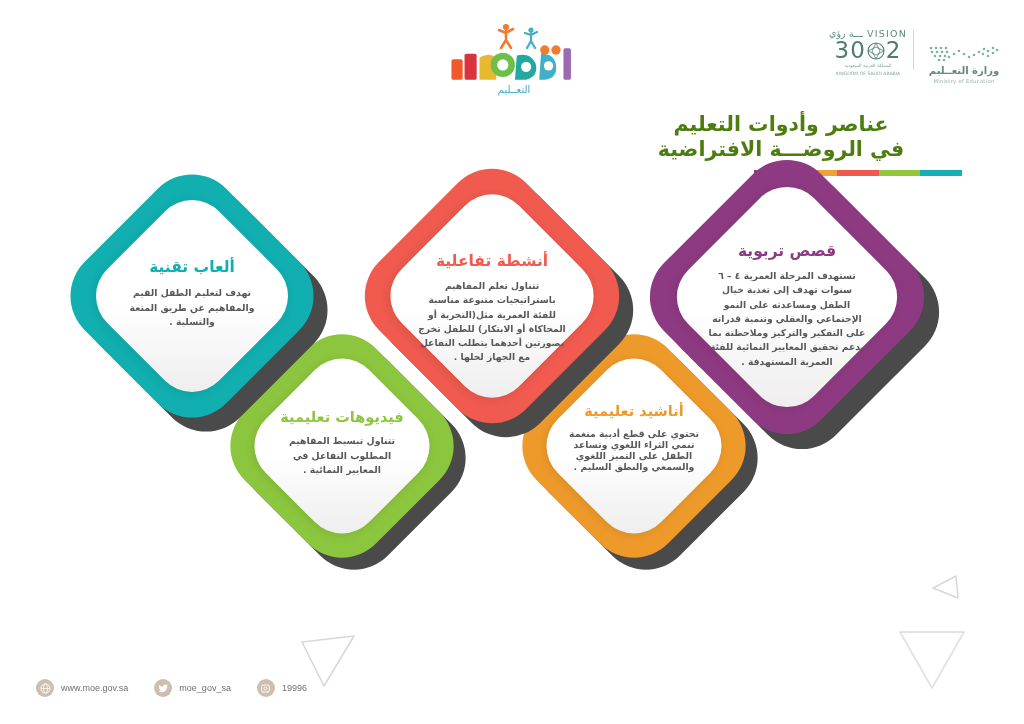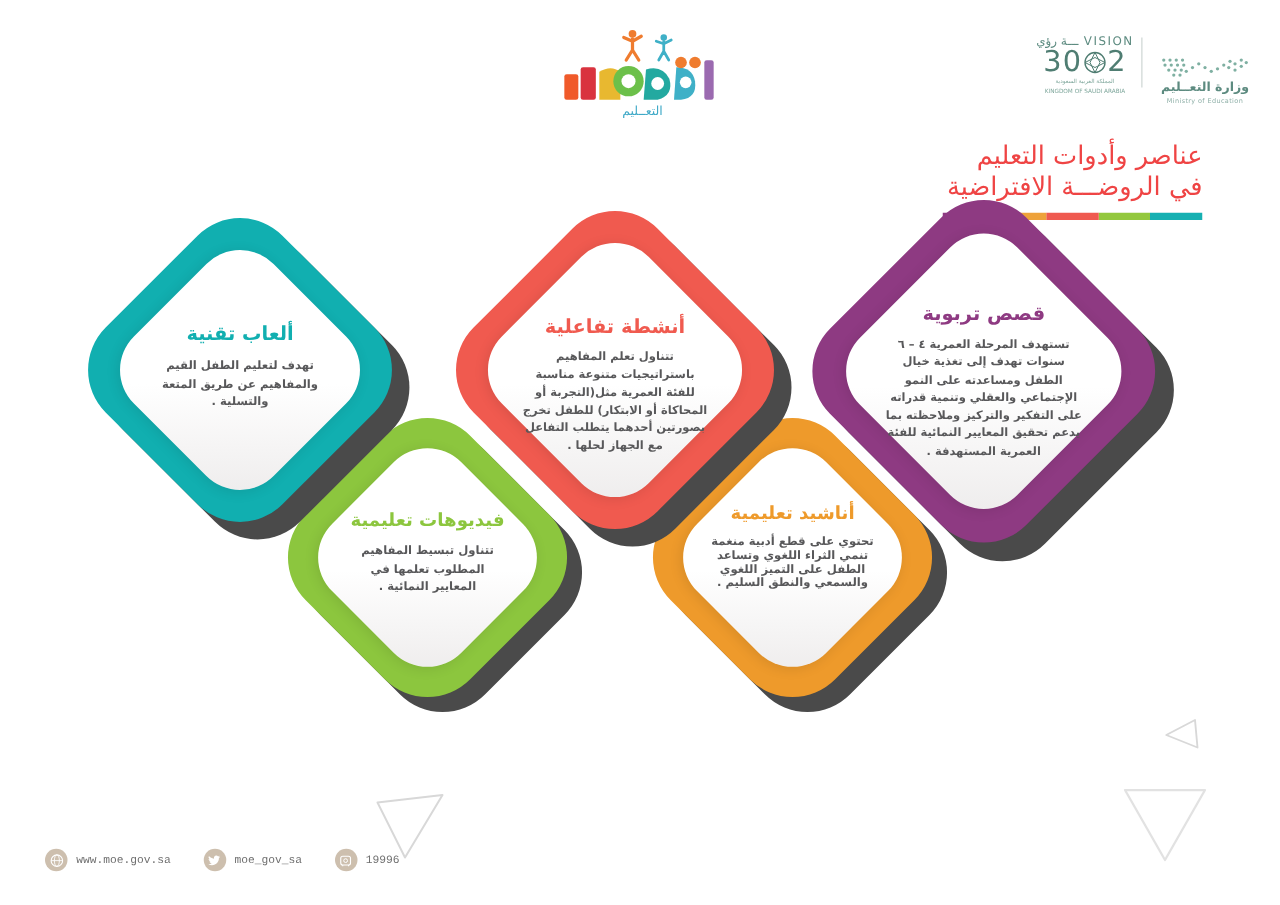--- a/index.html
+++ b/index.html
@@ -23,21 +23,21 @@
   .vision .v-top{font-size:9.5px;letter-spacing:1.2px;text-align:center;color:#5d8b80;}
   .vision .v-big{font-size:23px;font-weight:normal;text-align:center;line-height:22px;color:#4f7d72;letter-spacing:1px;}
   .vision .v-sub{font-size:4.6px;text-align:center;color:#7fa79c;line-height:6px;margin-top:2px;}
   .vdiv{position:absolute;left:913px;top:30px;width:1px;height:40px;background:#cfd8d5;}
   .moe{position:absolute;left:925px;top:45px;width:78px;height:44px;}
   .moe .dots{position:absolute;left:0;top:0;width:78px;height:20px;}
   .moe .m-ar{position:absolute;left:0;top:20px;width:78px;text-align:center;font-size:10px;color:#5d8b80;font-weight:bold;letter-spacing:.5px;}
   .moe .m-en{position:absolute;left:0;top:33px;width:78px;text-align:center;font-size:5.2px;color:#8fb0a8;letter-spacing:.3px;}
 
   .title{position:absolute;left:600px;top:112px;width:362px;text-align:left;direction:rtl;}
-  .title .t-line{color:#ef4444;font-size:20.5px;font-weight:normal;line-height:25px;letter-spacing:.5px;text-align:right;}
+  .title .t-line{color:#4d7c0f;font-size:20.5px;font-weight:bold;line-height:25px;letter-spacing:.5px;text-align:center;}
   .title .bar{margin-top:8px;height:6px;width:208px;margin-left:auto;display:flex;overflow:hidden;}
   .title .bar i{display:block;height:100%;flex:1;}
 
   
   .card{position:absolute;}
   .dia{position:absolute;left:0;top:0;width:100%;height:100%;
        border-radius:48px;transform:rotate(45deg);}
   .shadow-dia{background:#4a4a4a;}
   .inner{position:absolute;border-radius:38px;transform:rotate(45deg);
        background:linear-gradient(135deg,#ffffff 0%,#ffffff 55%,#eceaea 100%);
@@ -50,21 +50,21 @@
 
   
   .tri{position:absolute;}
   .tri svg{display:block;}
 
   
   .footer{position:absolute;left:36px;top:676px;height:24px;display:flex;align-items:center;direction:ltr;}
   .f-item{display:flex;align-items:center;margin-right:26px;}
   .f-ico{width:18px;height:18px;border-radius:50%;background:#cdbfae;
      display:flex;align-items:center;justify-content:center;color:#fff;font-size:8px;font-weight:bold;}
-  .f-txt{margin-left:7px;font-size:9px;color:#6f6f6f;font-family:Liberation Mono, monospace;}
+  .f-txt{margin-left:7px;font-size:9px;color:#6f6f6f;font-family:Liberation Sans, sans-serif;}
 </style>
 </head>
 <body>
 
 <div class="stage">
 
   <div class="logo-kg">
     <svg class="kids" viewBox="0 0 70 28">
       <g fill="#ef7c2f">
         <circle cx="16" cy="5" r="3.1"></circle>
@@ -174,21 +174,21 @@
         <path d="M8 8 L72 8 L40 64 Z" fill="none" stroke="#e2e2e2" stroke-width="1.8" stroke-linejoin="round"></path>
       </svg>
   </div>
 
   <div class="card" style="left:249px;top:353px;width:186px;height:186px;z-index:2;">
     <div class="dia shadow-dia" style="left:12px;top:12px;"></div>
     <div class="dia" style="background:#8cc63e;"></div>
     <div class="inner" style="left:20px;top:20px;width:146px;height:146px;"></div>
     <div class="content" style="left:14px;top:56px;width:158px;">
       <div class="c-title" style="color:#8cc63e;font-size:14.5px;margin-bottom:9px;">فيديوهات تعليمية</div>
-      <div class="c-body" style="font-size:9.3px;line-height:14.5px;width:128px;">تتناول تبسيط المفاهيم المطلوب تعلمها في المعايير النمائية .</div>
+      <div class="c-body" style="font-size:9.3px;line-height:14.5px;width:128px;">تتناول تبسيط المفاهيم المطلوب التفاعل في المعايير النمائية .</div>
     </div>
   </div>
 
   <div class="card" style="left:541px;top:353px;width:186px;height:186px;z-index:2;">
     <div class="dia shadow-dia" style="left:12px;top:12px;"></div>
     <div class="dia" style="background:#ee9a2b;"></div>
     <div class="inner" style="left:20px;top:20px;width:146px;height:146px;"></div>
     <div class="content" style="left:12px;top:50px;width:162px;">
       <div class="c-title" style="color:#ee9a2b;font-size:14.5px;margin-bottom:9px;">أناشيد تعليمية</div>
       <div class="c-body" style="font-size:9.3px;line-height:11px;width:134px;">تحتوي على قطع أدبية منغمة تنمي الثراء اللغوي وتساعد الطفل على التميز اللغوي والسمعي والنطق السليم .</div>

